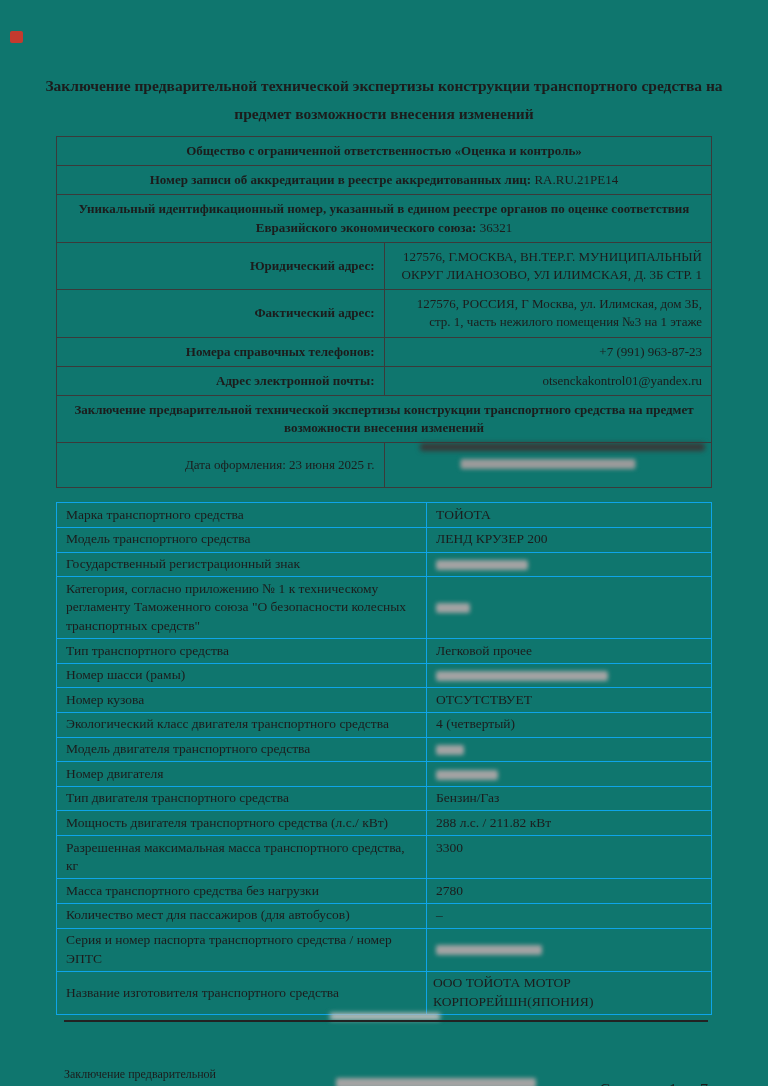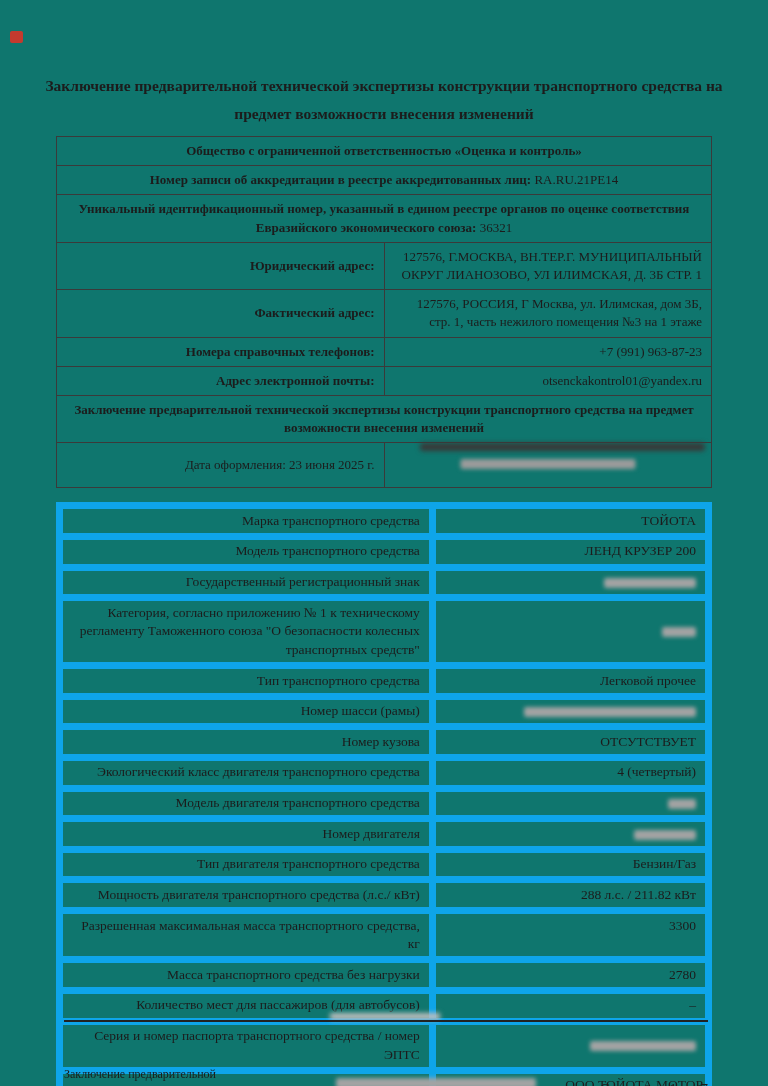--- a/index.html
+++ b/index.html
@@ -27,21 +27,21 @@
   }
   .tbl td{border:1px solid #3a3a3a;padding:5px 9px;vertical-align:middle;text-align:right;}
   .tbl .merged{ text-align:center; }
   .b{font-weight:bold;}
   .org-label-col{width:34%;}
   .date-left{width:53.6%;text-align:center;margin-top:48px;}
   .vt{
     width:656px;margin:14px 0 0 56px;
     font-size:13.5px;line-height:1.38;
   }
-  .vt td{border:7px solid #0ea5e9;padding:2.5px 9px;vertical-align:middle;text-align:right;}
+  .vt td{border:1px solid #0ea5e9;padding:2.5px 9px;vertical-align:middle;}
   .vt .lbl{width:53.6%;}
   .redact{
     display:inline-block;height:10px;border-radius:2px;
     background:#a3a3a3;filter:blur(2.2px);vertical-align:middle;
   }
   .date-right-cell{position:relative;height:34px;padding:0;}
   .smudge-dark{
     position:absolute;top:0;right:6px;width:285px;height:8px;
     background:#383838;filter:blur(2.5px);border-radius:3px;
   }

